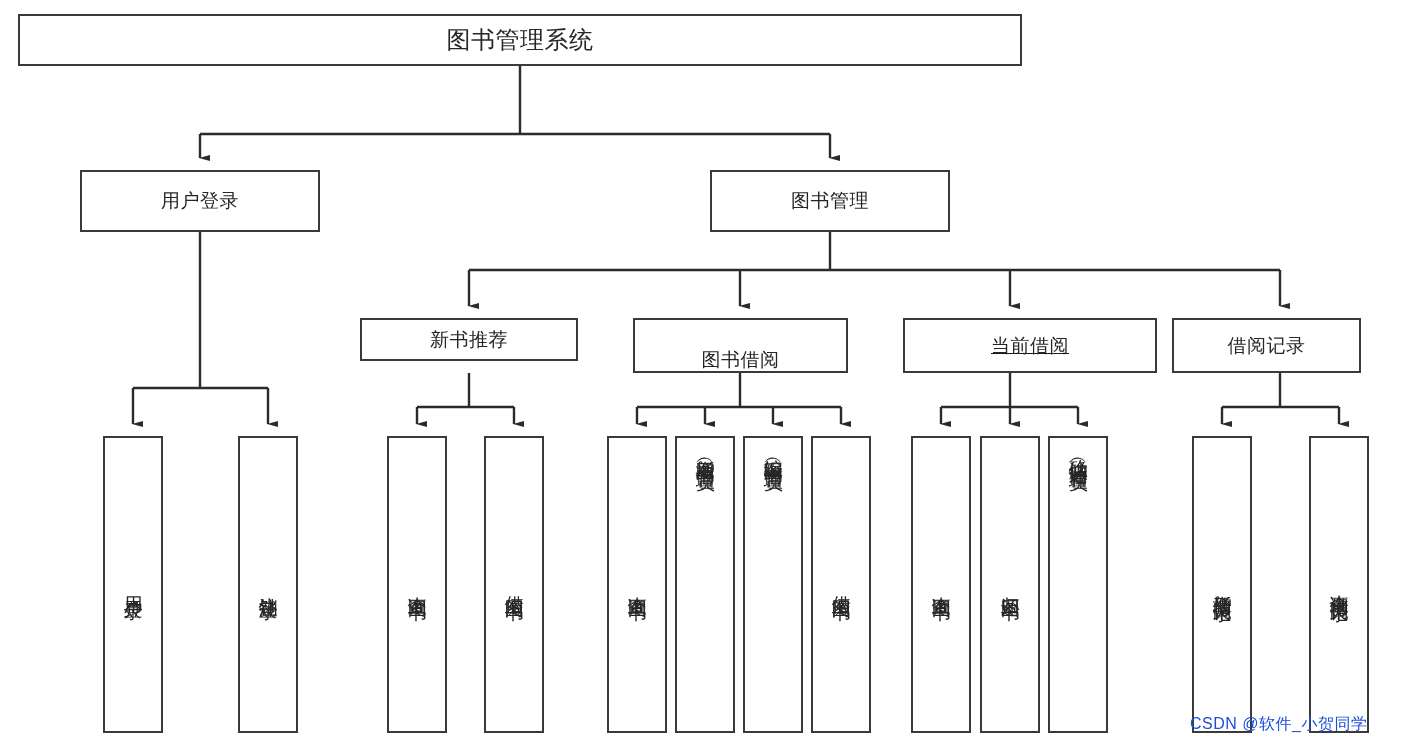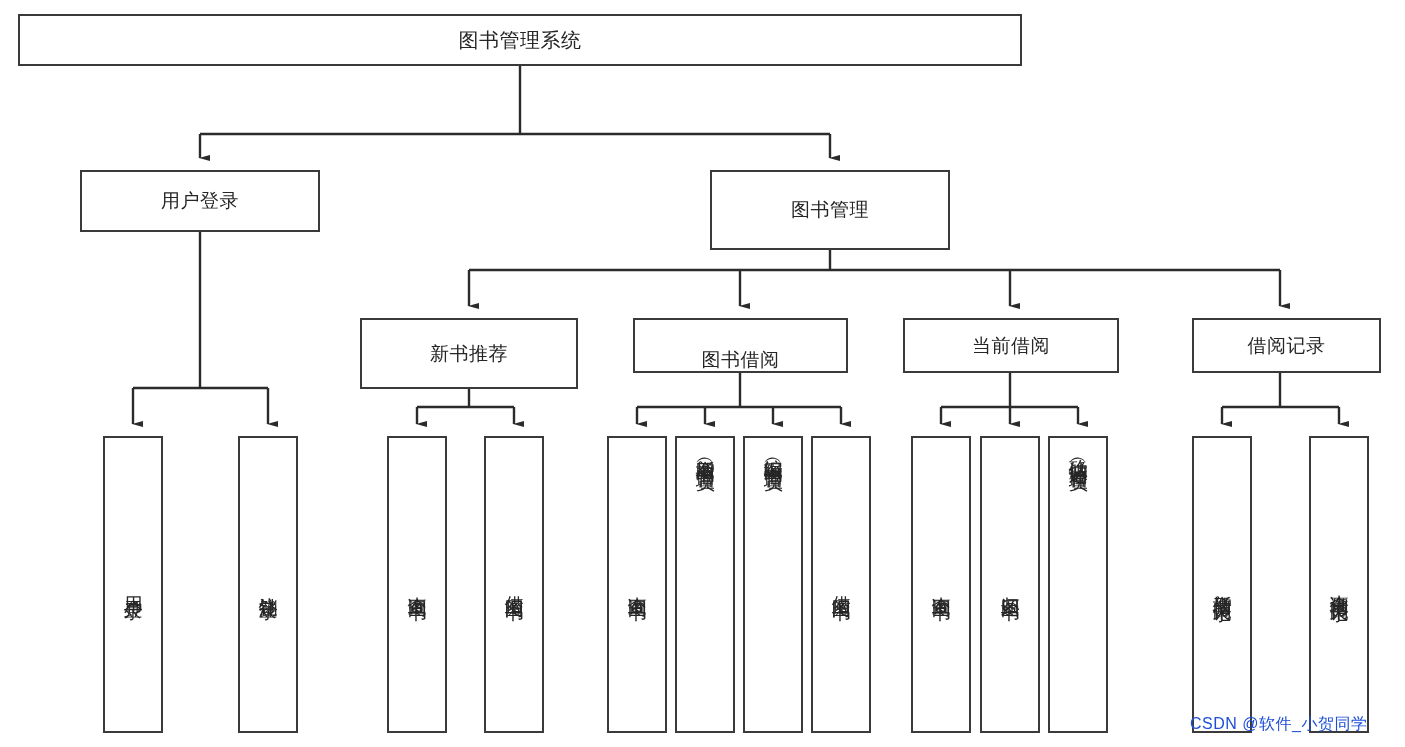--- a/index.html
+++ b/index.html
@@ -24,21 +24,21 @@
     justify-content:center;
     z-index:2;
   }
   .node-label{
     font-size:19px;
     line-height:1.15;
     color:#262626;
     letter-spacing:0.5px;
     white-space:nowrap;
   }
-  .node.root .node-label{font-size:20px;}
+  .node.root .node-label{font-size:24px;}
   .node.leaf{
     align-items:flex-start;
     justify-content:center;
     padding-top:6px;
   }
   .node.leaf .node-label{
     writing-mode:vertical-rl;
     text-orientation:upright;
     font-size:19px;
     line-height:1.30;
@@ -115,37 +115,37 @@
   </svg>
 
   <div class="node root" style="left:18px;top:14px;width:1004px;height:52px;">
     <span class="node-label">图书管理系统</span>
   </div>
 
   <div class="node" style="left:80px;top:170px;width:240px;height:62px;">
     <span class="node-label">用户登录</span>
   </div>
 
-  <div class="node" style="left:710px;top:170px;width:240px;height:80px;">
+  <div class="node" style="left:710px;top:170px;width:240px;height:62px;">
     <span class="node-label">图书管理</span>
   </div>
 
-  <div class="node" style="left:360px;top:318px;width:218px;height:71px;">
+  <div class="node" style="left:360px;top:318px;width:218px;height:43px;">
     <span class="node-label">新书推荐</span>
   </div>
 
   <div class="node" style="left:633px;top:318px;width:215px;height:55px;align-items:flex-end;">
     <span class="node-label">图书借阅</span>
   </div>
 
-  <div class="node" style="left:903px;top:318px;width:216px;height:55px;">
+  <div class="node" style="left:903px;top:318px;width:254px;height:55px;text-decoration:underline;">
     <span class="node-label">当前借阅</span>
   </div>
 
-  <div class="node" style="left:1172px;top:318px;width:189px;height:55px;margin-left:20px;">
+  <div class="node" style="left:1172px;top:318px;width:189px;height:55px;">
     <span class="node-label">借阅记录</span>
   </div>
 
   <div class="node leaf centered" style="left:103px;top:436px;width:60px;height:297px;">
     <span class="node-label">用户登录</span>
   </div>
 
   <div class="node leaf centered" style="left:238px;top:436px;width:60px;height:297px;">
     <span class="node-label">注销登录</span>
   </div>

